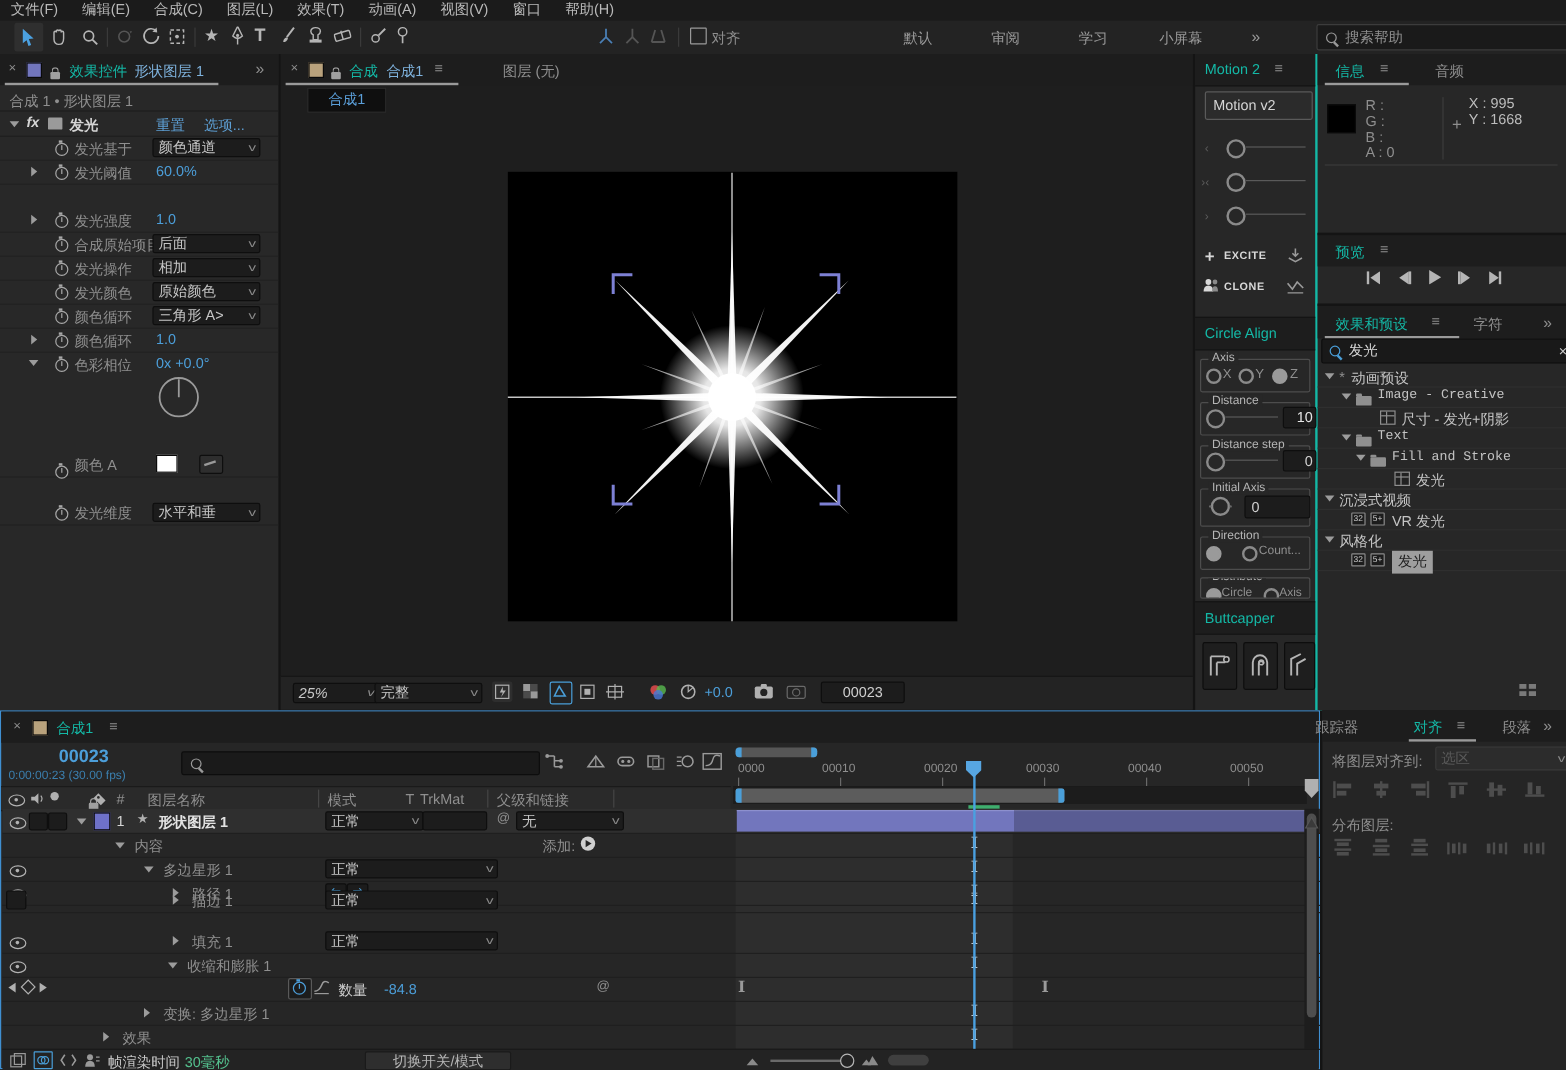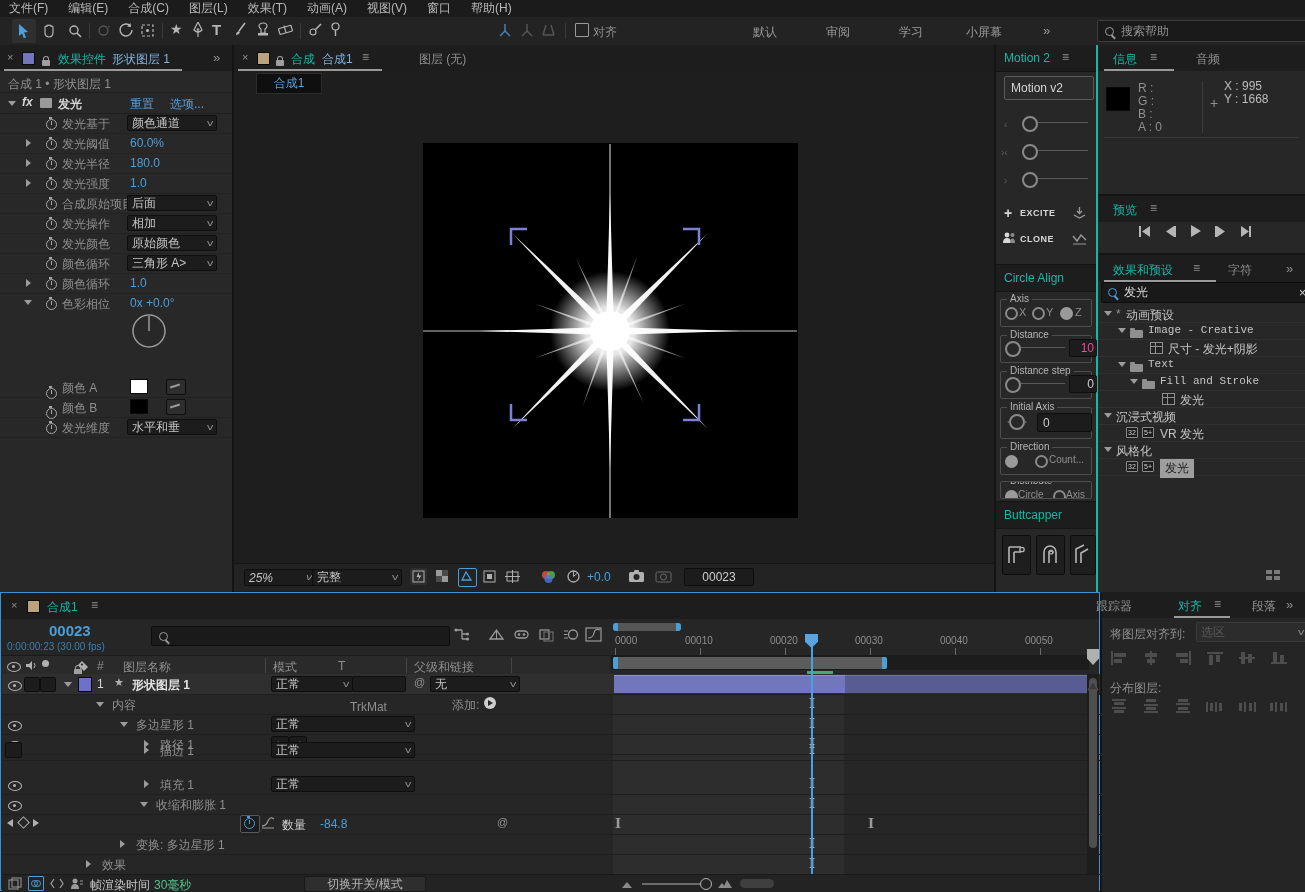--- a/index.html
+++ b/index.html
@@ -234,26 +234,20 @@
           <span class="chev">v</span>
       </div>
     </div>
 
     <div class="r" style="left:0;top:88px;width:232px;height:20px;border-bottom:1px solid #222;">
       <span class="r tri-r" style="left:26px;top:6px;"></span>
       <span class="r stw" style="left:46px;top:6px;"></span>
       <span class="r dim" style="left:62px;top:3px;">发光阈值</span>
       <span class="r blue" style="left:130px;top:3px;">60.0%</span>
     </div>
-    <div class="r" style="left:0;top:108px;width:232px;height:20px;border-bottom:1px solid #222;">
-      <span class="r tri-r" style="left:26px;top:6px;"></span>
-      <span class="r stw" style="left:46px;top:6px;"></span>
-      <span class="r dim" style="left:62px;top:3px;">发光半径</span>
-      <span class="r blue" style="left:130px;top:3px;">180.0</span>
-    </div>
     <div class="r" style="left:0;top:128px;width:232px;height:20px;border-bottom:1px solid #222;">
       <span class="r tri-r" style="left:26px;top:6px;"></span>
       <span class="r stw" style="left:46px;top:6px;"></span>
       <span class="r dim" style="left:62px;top:3px;">发光强度</span>
       <span class="r blue" style="left:130px;top:3px;">1.0</span>
     </div>
 
     <div class="r" style="left:0;top:148px;width:232px;height:20px;border-bottom:1px solid #222;">
       <span class="r stw" style="left:46px;top:6px;"></span>
       <span class="r dim" style="left:62px;top:3px;">合成原始项目</span>
@@ -306,26 +300,20 @@
     </svg>
 
 
     <div class="r" style="left:0;top:332px;width:232px;height:20px;border-bottom:1px solid #222;">
       <span class="r stw" style="left:46px;top:6px;"></span>
       <span class="r dim" style="left:62px;top:3px;">颜色 A</span>
       <span class="r sw" style="left:130px;top:2px;width:16px;height:13px;background:#ffffff;"></span>
       <span class="r eyedrop" style="left:152px;top:2px;"></span>
     </div>
 
-    <div class="r" style="left:0;top:352px;width:232px;height:20px;border-bottom:1px solid #222;">
-      <span class="r stw" style="left:46px;top:6px;"></span>
-      <span class="r dim" style="left:62px;top:3px;">颜色 B</span>
-      <span class="r sw" style="left:130px;top:2px;width:16px;height:13px;background:#000000;"></span>
-      <span class="r eyedrop" style="left:152px;top:2px;"></span>
-    </div>
 
     <div class="r" style="left:0;top:372px;width:232px;height:20px;border-bottom:1px solid #222;">
       <span class="r stw" style="left:46px;top:6px;"></span>
       <span class="r dim" style="left:62px;top:3px;">发光维度</span>
       <div class="dd" style="left:127px;top:2px;width:80px;height:14px;">
         <span>水平和垂</span>
           <span class="chev">v</span>
       </div>
     </div>
   </div>
@@ -515,21 +503,21 @@
       <span class="r radio" style="left:31px;top:7px;"></span>
       <span class="r dim" style="left:45px;top:6px;font-size:11px;">Y</span>
       <span class="r radio radio-f" style="left:59px;top:7px;"></span>
       <span class="r dim" style="left:74px;top:6px;font-size:11px;">Z</span>
     </div>
     <div class="fieldset" style="left:4px;top:290px;width:90px;height:26px;">
       <span class="legend">Distance</span>
       <span class="r knob" style="left:4px;top:5px;"></span>
       <div class="slid" style="left:20px;top:11px;width:44px;"></div>
       <div class="r box" style="left:68px;top:3px;width:24px;height:16px;overflow:hidden;display:flex;align-items:center;justify-content:flex-end;padding-right:2px;">
-        <span style="color:#ec4899;">10</span>
+        <span style="color:#e5e5e5;">10</span>
       </div>
     </div>
     <div class="fieldset" style="left:4px;top:326px;width:90px;height:26px;">
       <span class="legend">Distance step</span>
       <span class="r knob" style="left:4px;top:5px;"></span>
       <div class="slid" style="left:20px;top:11px;width:44px;"></div>
       <div class="r box" style="left:68px;top:3px;width:24px;height:16px;display:flex;align-items:center;justify-content:flex-end;padding-right:2px;">
         <span style="color:#cfcfcf;">0</span>
       </div>
     </div>
@@ -762,21 +750,21 @@
       <span class="r lockico" style="left:56px;top:8px;"></span>
       <svg class="r" style="left:76px;top:4px;" width="12" height="12" viewBox="0 0 12 12">
           <path d="M1 5 L5 1 L11 7 L7 11 Z" fill="#b0b0b0"></path>
           <circle cx="5" cy="4.5" r="1.1" fill="#2a2a2a"></circle>
         </svg>
       <span class="r dim" style="left:96px;top:3px;">#</span>
       <span class="r dim" style="left:122px;top:3px;">图层名称</span>
       <div class="r" style="left:264px;top:2px;width:1px;height:15px;background:#454545;"></div>
       <span class="r dim" style="left:272px;top:3px;">模式</span>
       <span class="r dim" style="left:337px;top:3px;">T</span>
-      <span class="r dim" style="left:349px;top:3px;margin-top:41px;">TrkMat</span>
+      <span class="r dim" style="left:349px;top:3px;">TrkMat</span>
       <div class="r" style="left:405px;top:2px;width:1px;height:15px;background:#454545;"></div>
       <span class="r dim" style="left:413px;top:3px;">父级和链接</span>
       <div class="r" style="left:510px;top:2px;width:1px;height:15px;background:#454545;"></div>
     </div>
 
     <div class="r" style="left:612px;top:81px;width:231px;height:200px;background:#2d2d2d;"></div>
 
     <div class="r" style="left:612px;top:30px;width:68px;height:8px;background:#565656;border-radius:3px;">
       <div class="r" style="left:0;top:0;width:5px;height:8px;background:#4a9fd9;border-radius:3px 0 0 3px;"></div>
       <div class="r" style="right:0;top:0;width:5px;height:8px;background:#4a9fd9;border-radius:0 3px 3px 0;"></div>

